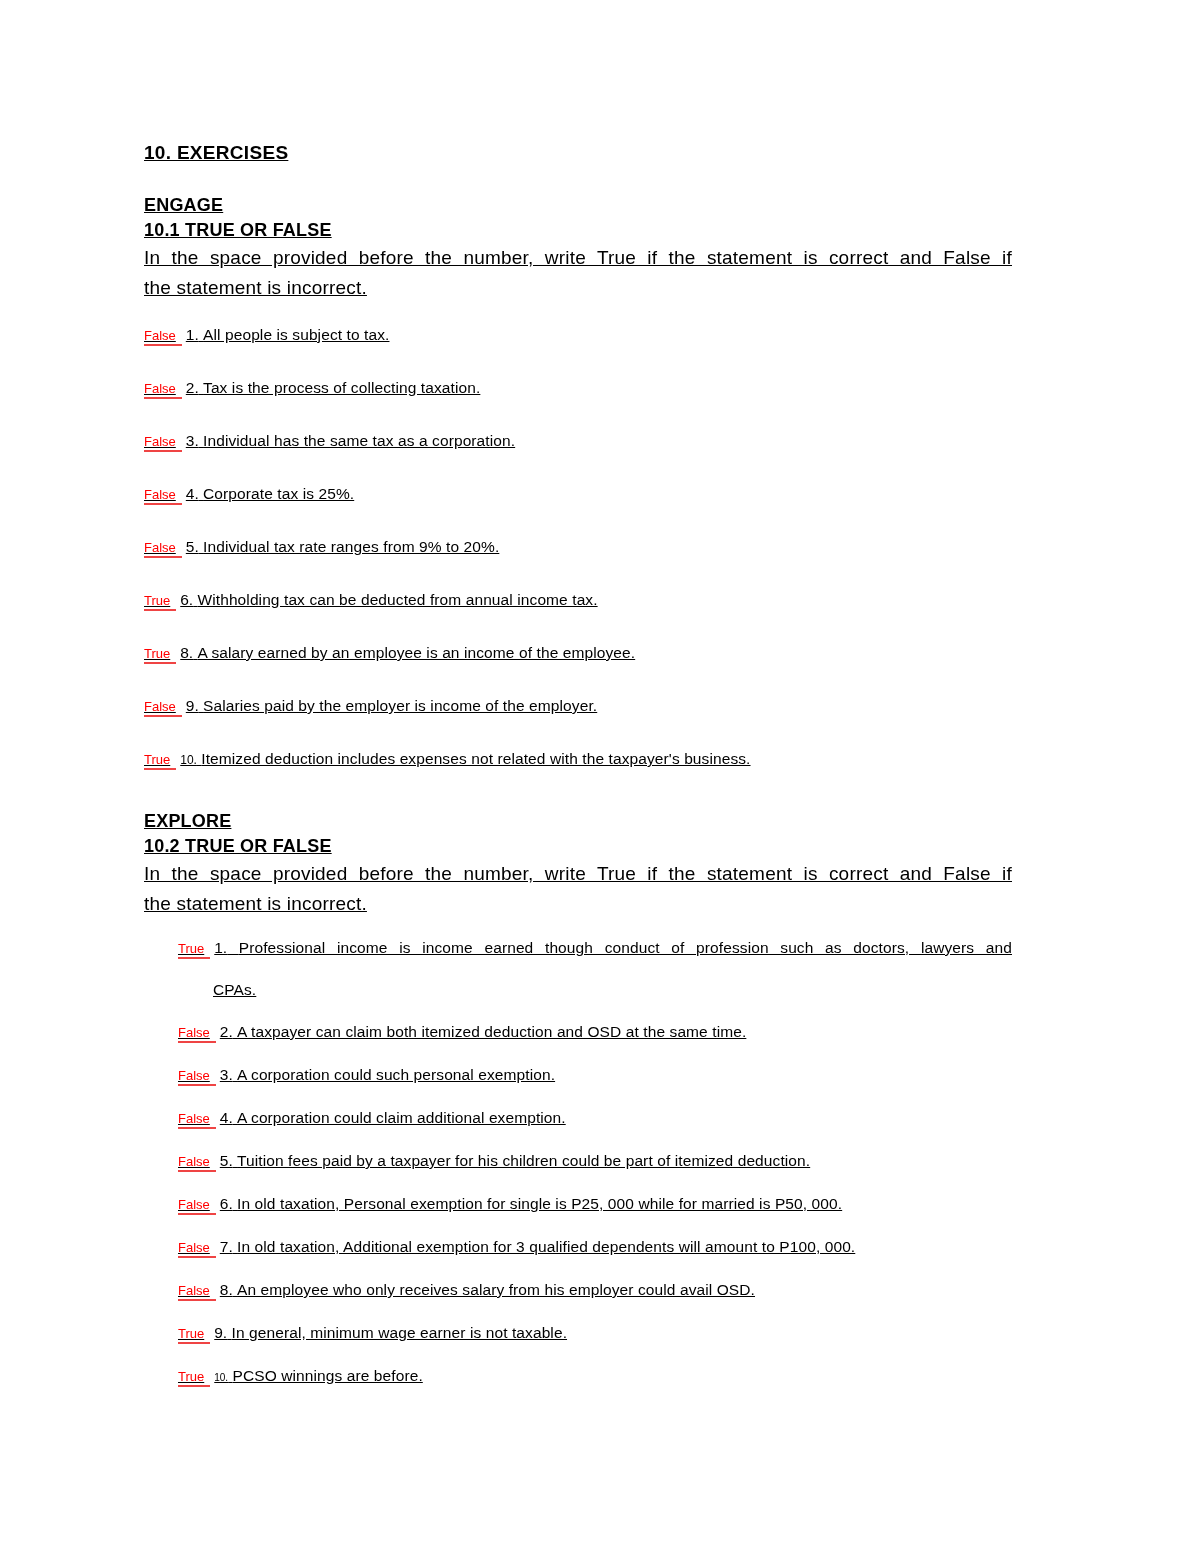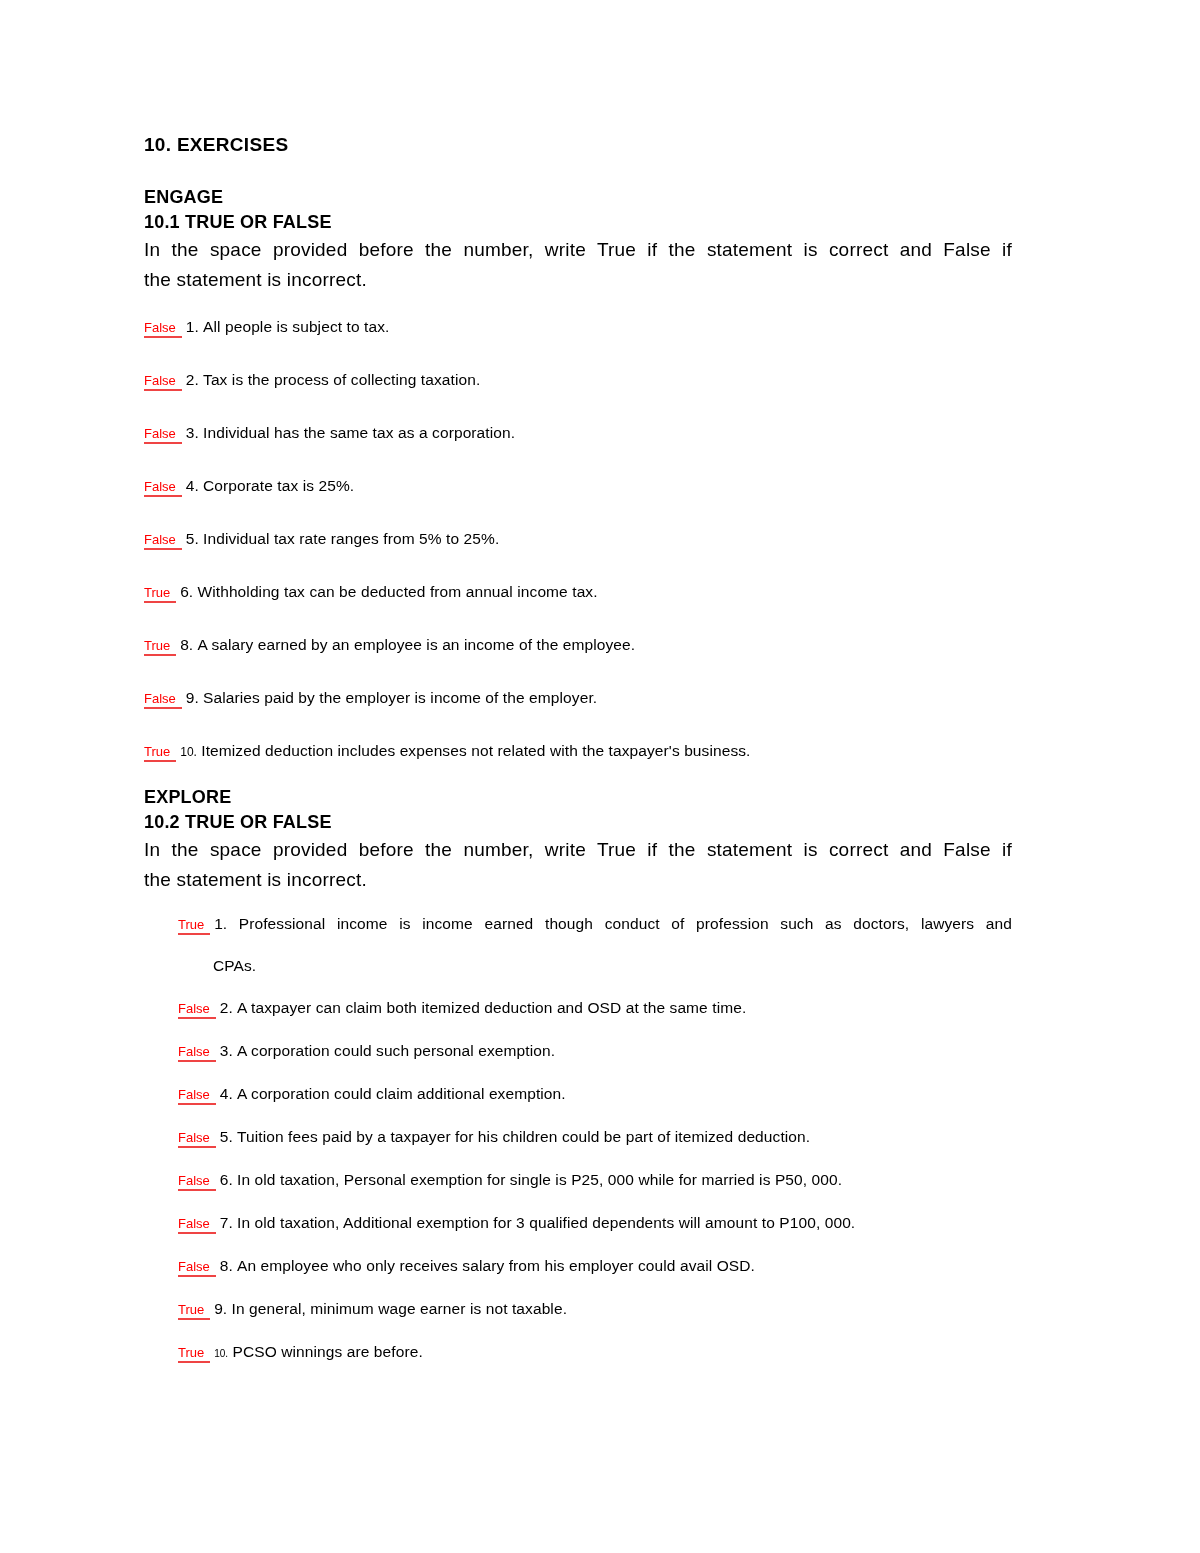--- a/index.html
+++ b/index.html
@@ -8,31 +8,32 @@
     width: 1200px;
     height: 1553px;
     background: #ffffff;
     font-family: "Liberation Sans", sans-serif;
     color: #000000;
     overflow: hidden;
   }
   .doc {
     position: absolute;
     left: 144px;
-    top: 134px;
+    top: 142px;
     width: 868px;
+    text-decoration: underline;
   }
   .title {
     font-size: 19px;
     font-weight: bold;
     line-height: 22px;
     letter-spacing: 0.3px;
   }
   .section { margin-top: 29px; }
-  .section.second { margin-top: 23px; }
+  .section.second { margin-top: 39px; }
   .heading, .subheading {
     font-size: 18px;
     font-weight: bold;
     line-height: 25px;
     letter-spacing: 0.2px;
   }
   .instr {
     font-size: 19px;
     line-height: 30px;
     letter-spacing: 0.2px;
@@ -90,21 +91,21 @@
       <div class="instr">
         <div class="l1">In the space provided before the number, write True if the statement is correct and False if</div>
         <div class="l2">the statement is incorrect.</div>
       </div>
 
       <div class="items list1">
         <div class="item"><span class="answer">False</span><span class="num">1.</span> <span class="stext">All people is subject to tax.</span></div>
         <div class="item"><span class="answer">False</span><span class="num">2.</span> <span class="stext">Tax is the process of collecting taxation.</span></div>
         <div class="item"><span class="answer">False</span><span class="num">3.</span> <span class="stext">Individual has the same tax as a corporation.</span></div>
         <div class="item"><span class="answer">False</span><span class="num">4.</span> <span class="stext">Corporate tax is 25%.</span></div>
-        <div class="item"><span class="answer">False</span><span class="num">5.</span> <span class="stext">Individual tax rate ranges from 5% to 25%.</span></div>
+        <div class="item"><span class="answer">False</span><span class="num">5.</span> <span class="stext">Individual tax rate ranges from 9% to 20%.</span></div>
         <div class="item"><span class="answer">True</span><span class="num">6.</span> <span class="stext">Withholding tax can be deducted from annual income tax.</span></div>
         <div class="item"><span class="answer">True</span><span class="num">8.</span> <span class="stext">A salary earned by an employee is an income of the employee.</span></div>
         <div class="item"><span class="answer">False</span><span class="num">9.</span> <span class="stext">Salaries paid by the employer is income of the employer.</span></div>
         <div class="item"><span class="answer">True</span><span class="num sm">10.</span> <span class="stext">Itemized deduction includes expenses not related with the taxpayer's business.</span></div>
       </div>
     </div>
 
     <div class="section second">
       <div class="heading">EXPLORE</div>
       <div class="subheading">10.2 TRUE OR FALSE</div>

